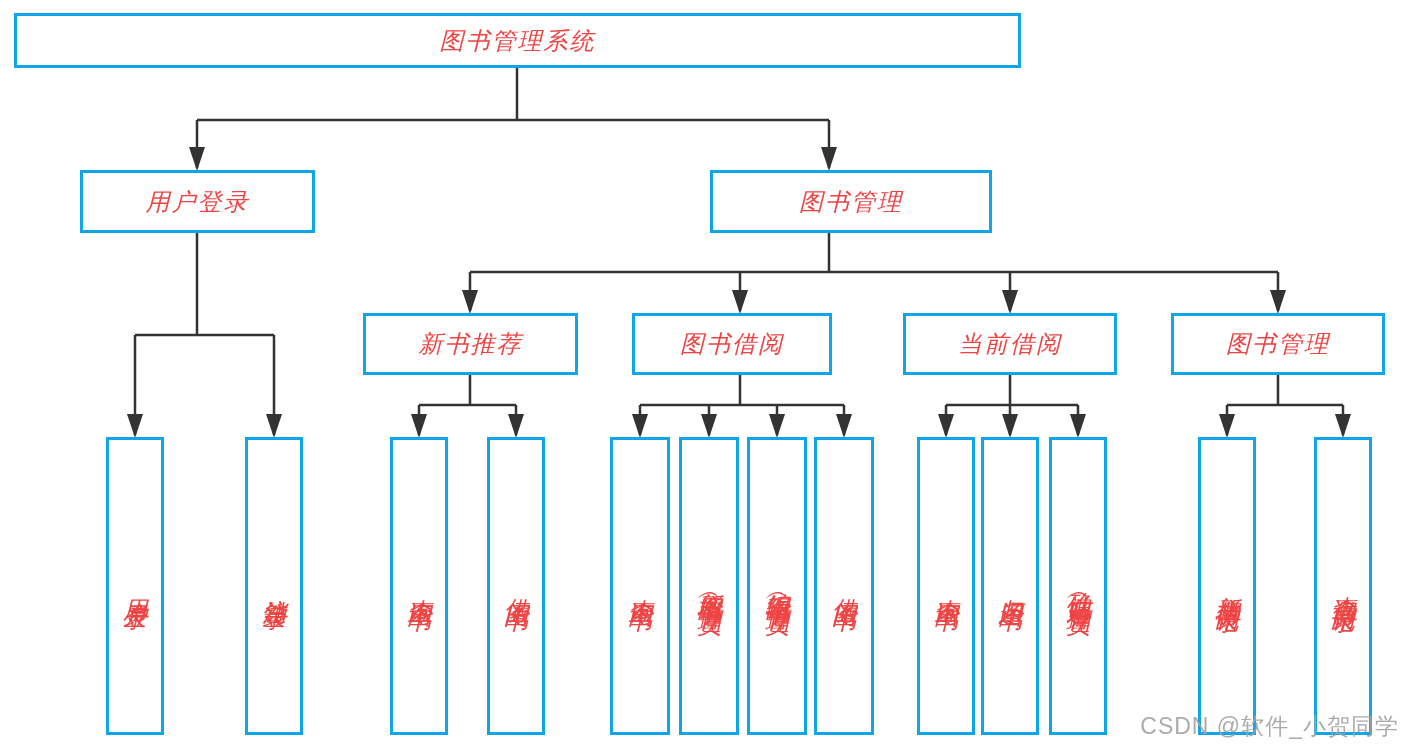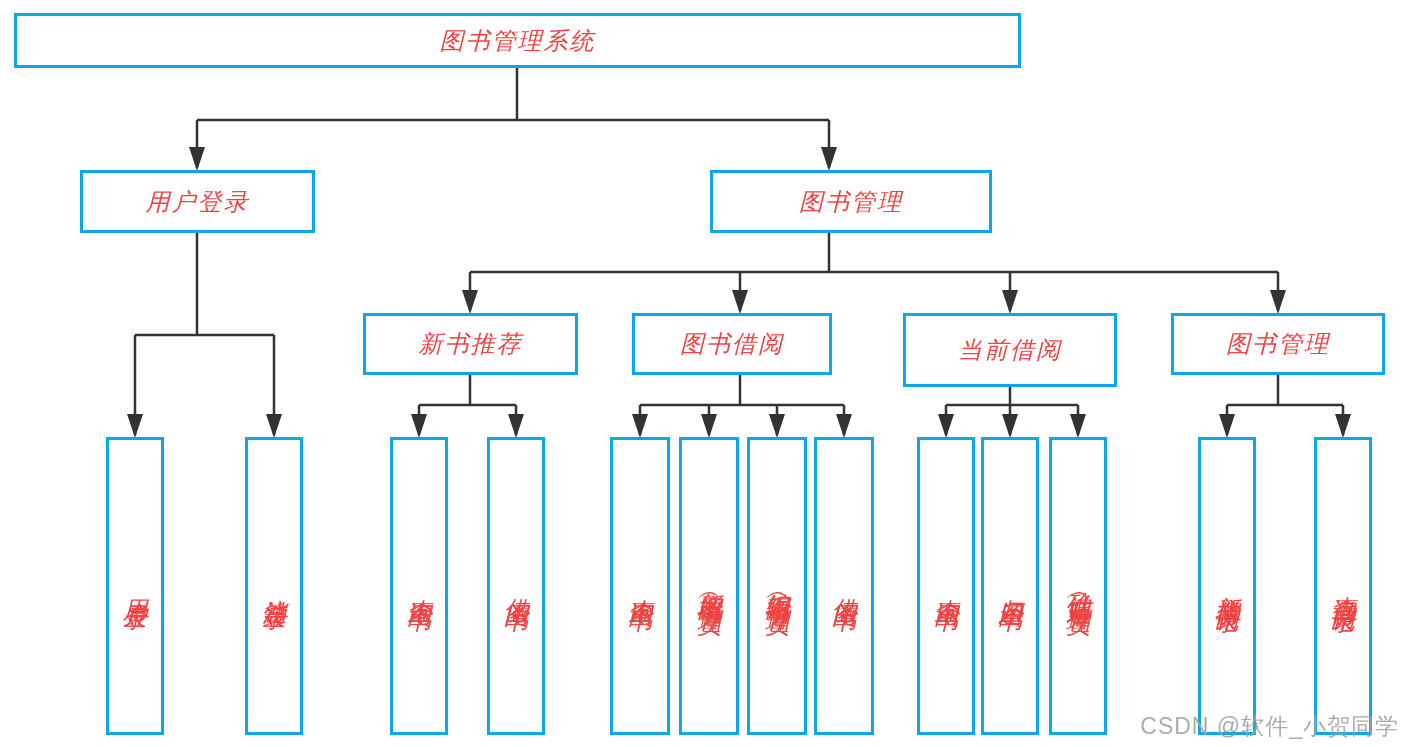--- a/index.html
+++ b/index.html
@@ -69,21 +69,21 @@
     </g>
   </svg>
 
   <div class="box" style="left:14px; top:13px; width:1007px; height:55px;">图书管理系统</div>
 
   <div class="box" style="left:80px; top:170px; width:235px; height:63px;">用户登录</div>
   <div class="box" style="left:710px; top:170px; width:282px; height:63px;">图书管理</div>
 
   <div class="box" style="left:363px; top:313px; width:215px; height:62px;">新书推荐</div>
   <div class="box" style="left:632px; top:313px; width:200px; height:62px;">图书借阅</div>
-  <div class="box" style="left:903px; top:313px; width:214px; height:74px;">当前借阅</div>
+  <div class="box" style="left:903px; top:313px; width:214px; height:62px;">当前借阅</div>
   <div class="box" style="left:1171px; top:313px; width:214px; height:62px;">图书管理</div>
 
   <div class="box vbox" style="left:106px; top:437px; width:58px; height:298px;">用户登录</div>
   <div class="box vbox" style="left:245px; top:437px; width:58px; height:298px;">注销登录</div>
 
   <div class="box vbox" style="left:390px; top:437px; width:58px; height:298px;">查询图书</div>
   <div class="box vbox" style="left:487px; top:437px; width:58px; height:298px;">借阅图书</div>
 
   <div class="box vbox" style="left:610px; top:437px; width:60px; height:298px;">查询图书</div>
   <div class="box vbox" style="left:679px; top:437px; width:60px; height:298px;">新增图书（管理员）</div>

